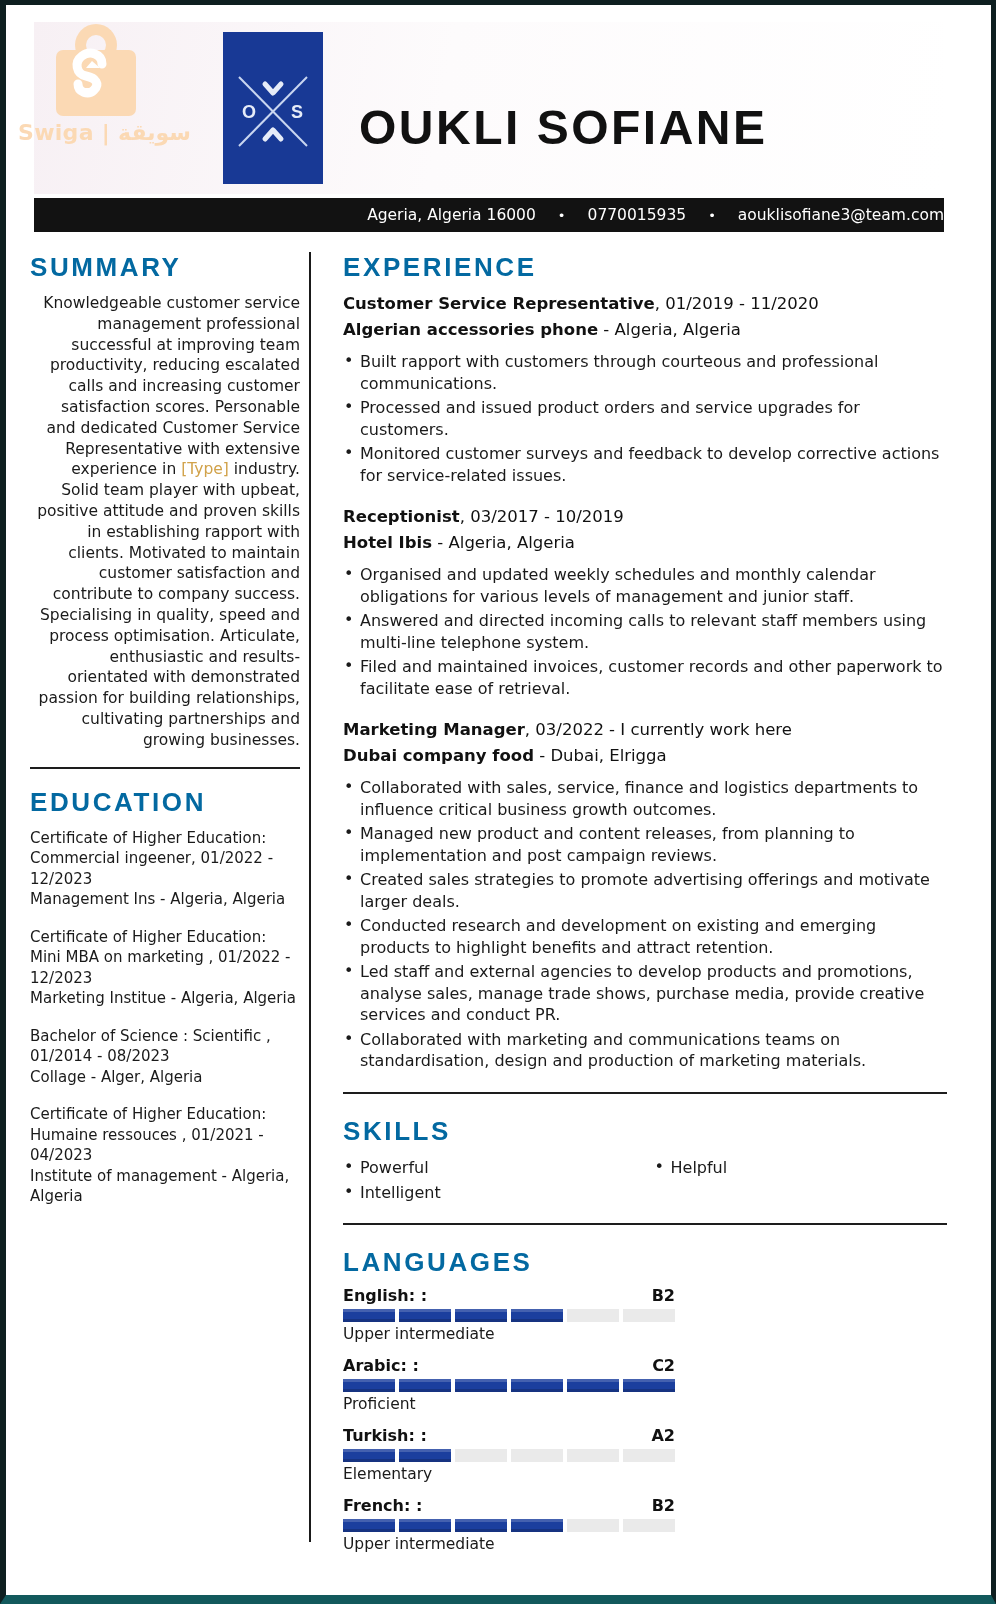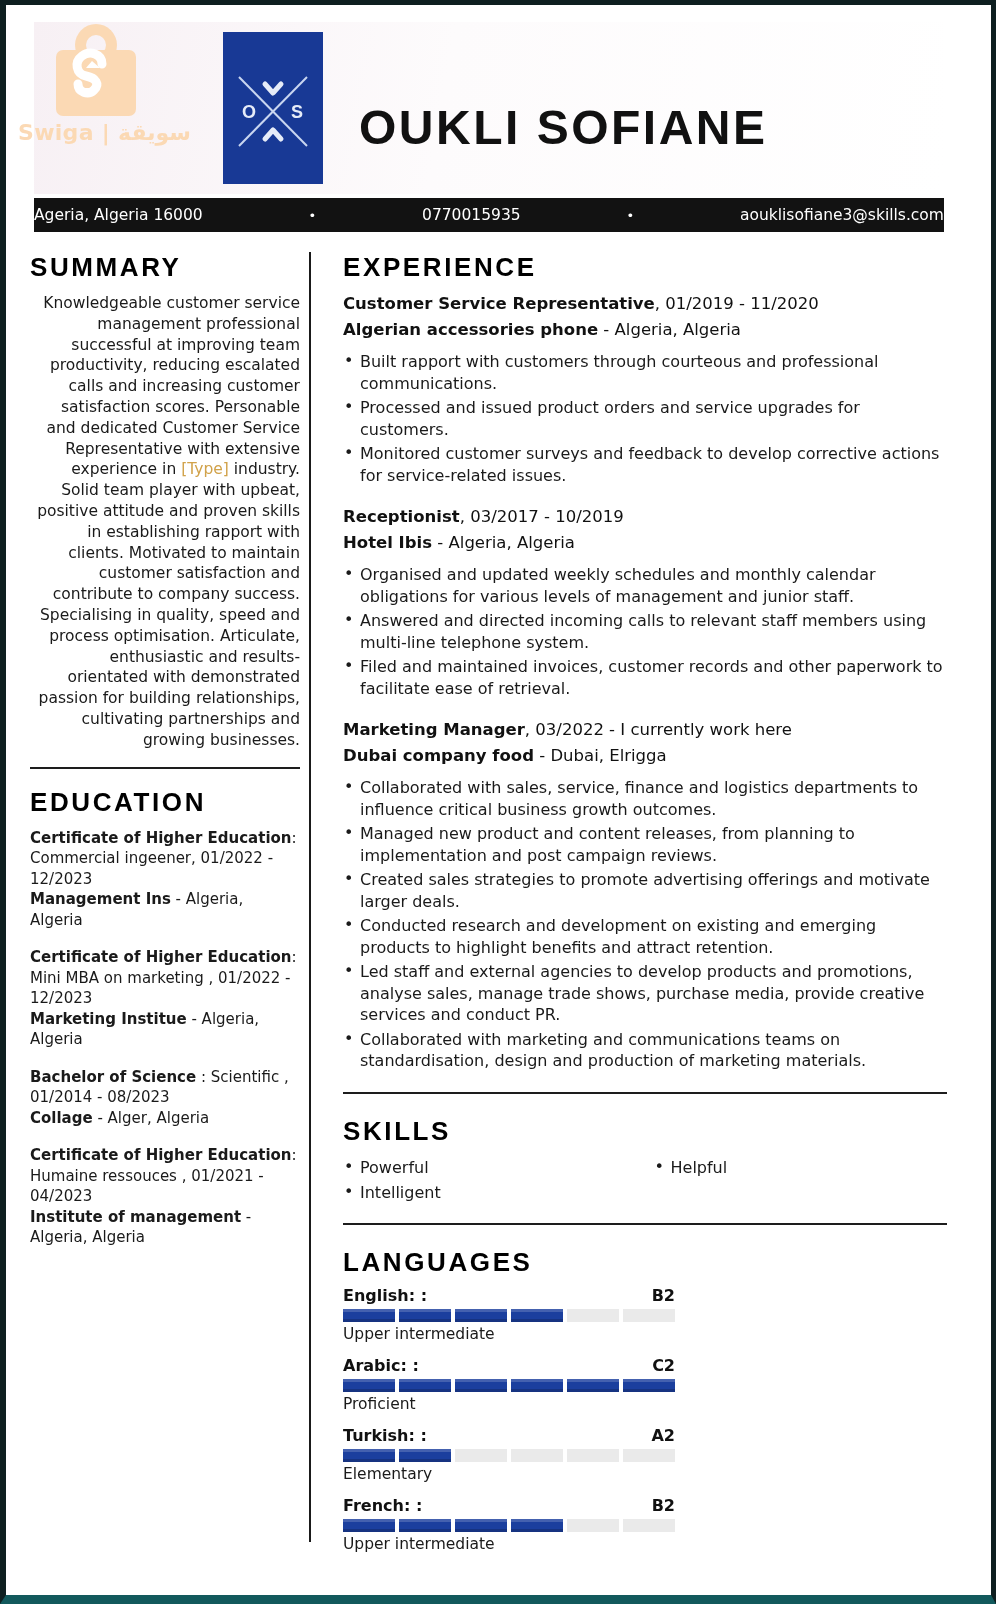--- a/index.html
+++ b/index.html
@@ -110,21 +110,21 @@
   .contactbar {
     position: absolute;
     left: 34px;
     top: 198px;
     width: 910px;
     height: 34px;
     background: #121212;
     color: #ffffff;
     display: flex;
     align-items: center;
-    justify-content: space-between;
+    justify-content: flex-end;
     font-size: 15.5px;
     font-family: "DejaVu Sans", sans-serif;
   }
   .contactbar .ct { white-space: nowrap; }
   .contactbar .dot {
     margin: 0 22px;
     font-size: 13px;
     line-height: 1;
   }
 
@@ -147,21 +147,21 @@
     top: 252px;
     width: 2px;
     height: 1290px;
     background: #1a1a1a;
   }
 
   .sect-title {
     font-size: 26px;
     font-weight: bold;
     letter-spacing: 2.6px;
-    color: #000000;
+    color: #0369a1;
     margin: 0 0 10px 0;
     font-family: "Liberation Sans", sans-serif;
   }
   .sect-title.small-gap { margin-bottom: 8px; }
 
   .summary-text {
     font-size: 15.5px;
     line-height: 20.8px;
     color: #1a1a1a;
     font-family: "DejaVu Sans", sans-serif;
@@ -175,21 +175,21 @@
     margin: 16px 0 18px 0;
   }
 
   .edu-item {
     font-size: 15px;
     line-height: 20.5px;
     color: #1a1a1a;
     margin-bottom: 17px;
     font-family: "DejaVu Sans", sans-serif;
   }
-  .edu-item b { font-weight: bold; }
+  .edu-item b { font-weight: normal; }
 
   
   .job { margin-bottom: 20px; }
   .job-title {
     font-size: 16.5px;
     line-height: 22px;
     color: #111111;
     margin-bottom: 4px;
     font-family: "DejaVu Sans", sans-serif;
   }
@@ -320,21 +320,21 @@
       </svg>
     </div>
     <div class="name">OUKLI SOFIANE</div>
   </div>
 
   <div class="contactbar">
     <span class="ct">Ageria, Algeria 16000</span>
     <span class="dot">•</span>
     <span class="ct">0770015935</span>
     <span class="dot">•</span>
-    <span class="ct">aouklisofiane3@skills.com</span>
+    <span class="ct">aouklisofiane3@team.com</span>
   </div>
 
   <div class="vdivider"></div>
 
   <div class="col-left">
 
     <h2 class="sect-title">SUMMARY</h2>
     <div class="summary-text">
       <span>Knowledgeable customer service management professional successful at improving team productivity, reducing escalated calls and increasing customer satisfaction scores. Personable and dedicated Customer Service Representative with extensive experience in </span><span class="type-token">[Type]</span><span> industry. Solid team player with upbeat, positive attitude and proven skills in establishing rapport with clients. Motivated to maintain customer satisfaction and contribute to company success. Specialising in quality, speed and process optimisation. Articulate, enthusiastic and results-orientated with demonstrated passion for building relationships, cultivating partnerships and growing businesses.</span>
     </div>

